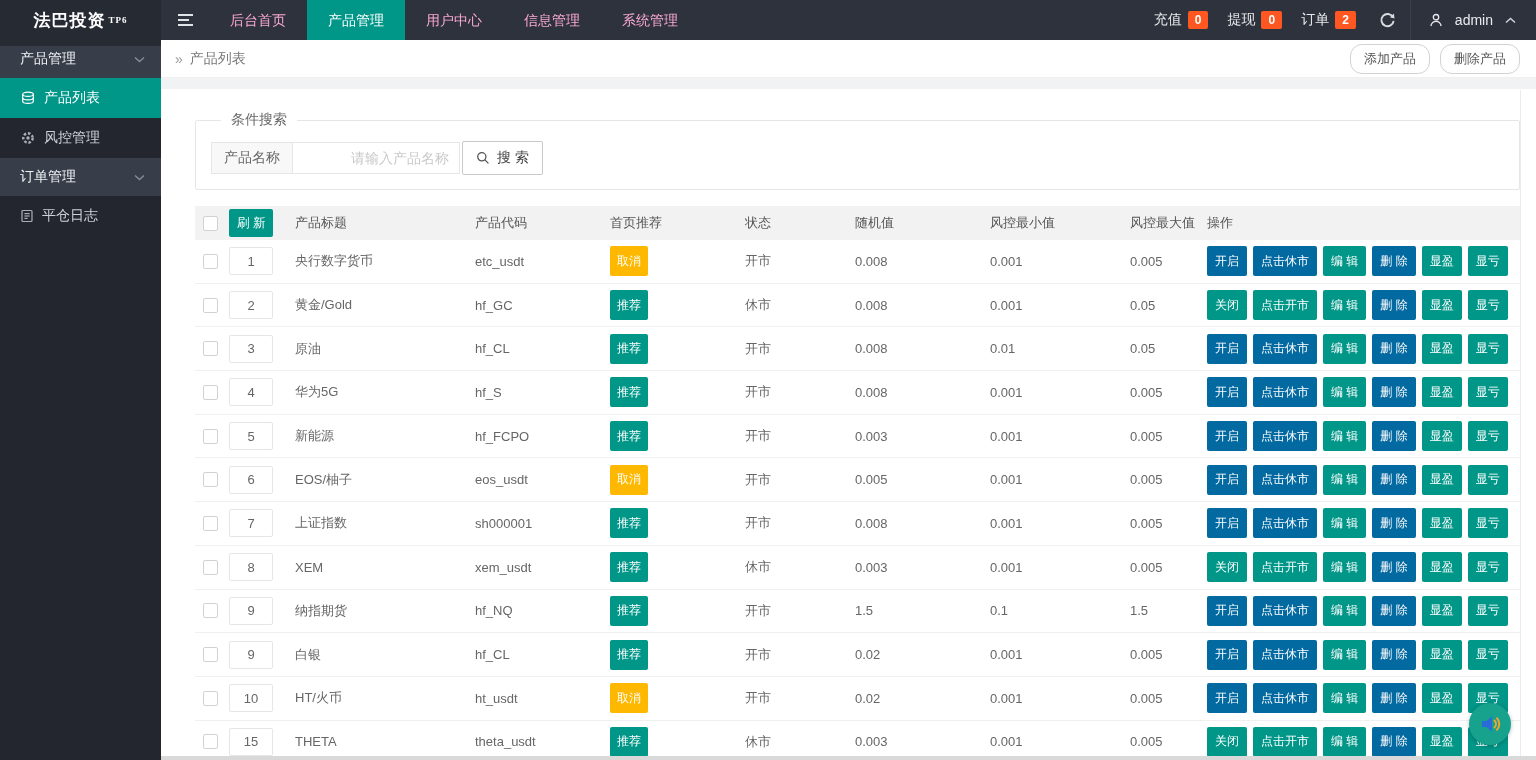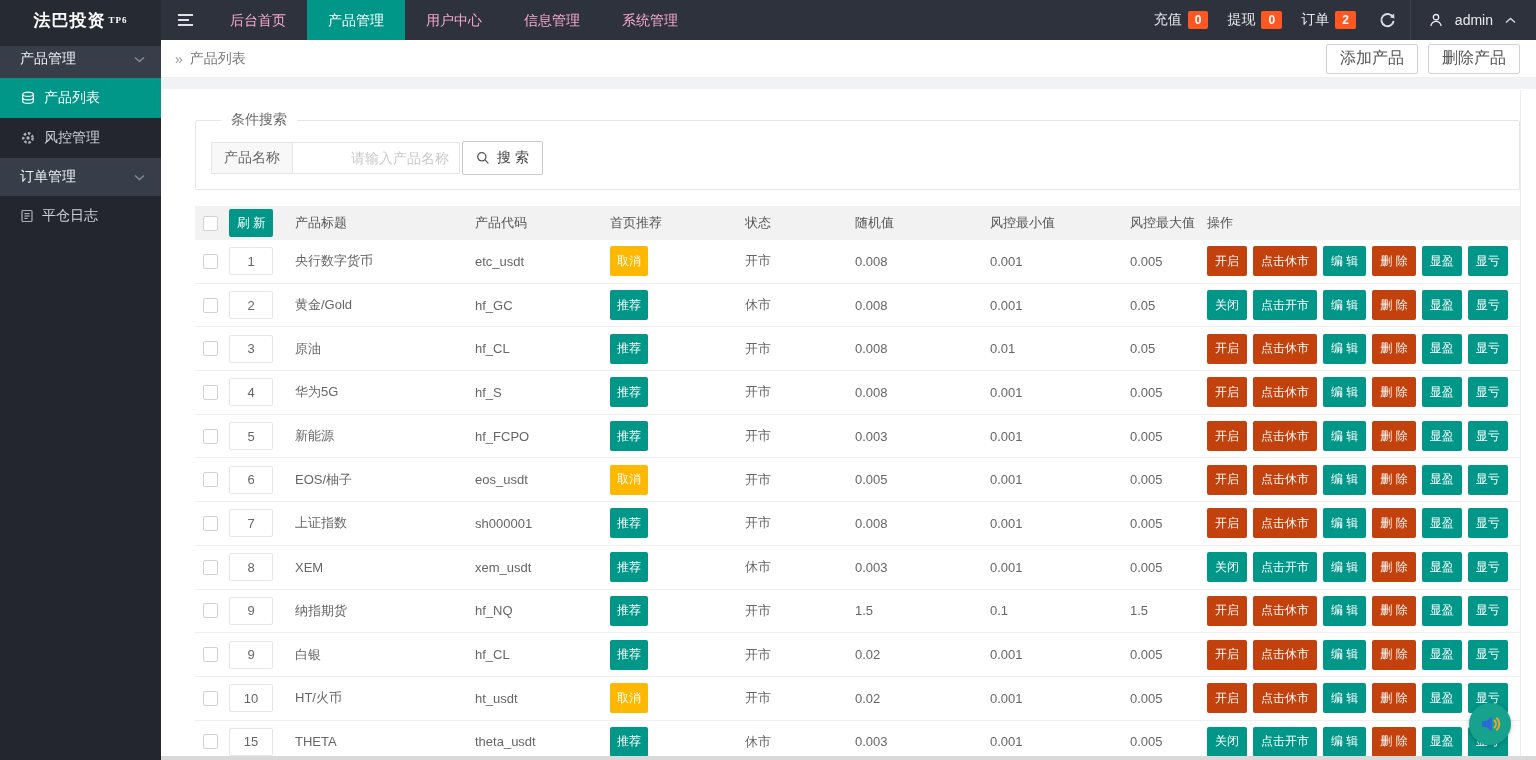--- a/index.html
+++ b/index.html
@@ -46,21 +46,21 @@
 
   
   .main { position:absolute; left:161px; top:40px; right:0; bottom:0; background:#fff; overflow:hidden; }
   .main::after { content:''; position:absolute; right:15px; top:50px; bottom:0; width:1px; background:#ececec; }
   .crumb-bar { height:38px; display:flex; align-items:center; padding:0 16px 0 14px;
     border-bottom:1px solid #f0f0f0; background:#fff; }
   .crumb { display:flex; align-items:center; gap:7px; font-size:14px; color:#777; }
   .crumb-arrow { color:#9a9a9a; font-size:14px; }
   .crumb-actions { margin-left:auto; display:flex; gap:10px; }
   .tool-btn { height:30px; padding:0 13px; background:#fff; border:1px solid #d2d2d2;
-    border-radius:2px; font-size:16px; color:#555; cursor:pointer;
+    border-radius:12px; font-size:13px; color:#555; cursor:pointer;
     font-family:"Liberation Sans","DejaVu Sans",sans-serif; }
   .gray-gap { height:11px; background:#f1f2f4; }
   .card { padding:22px 16px 0 34px; }
 
   fieldset.search-field { border:1px solid #e6e6e6; border-radius:2px; padding:8px 15px 14px; }
   fieldset.search-field legend { margin-left:10px; padding:0 10px; font-size:14px; color:#666; }
   .search-row { display:flex; align-items:center; margin-top:4px; }
   .addon { height:32px; display:flex; align-items:center; padding:0 12px; background:#f8f8f8;
     border:1px solid #e6e6e6; font-size:14px; color:#666; }
   .search-input { width:168px; height:32px; border:1px solid #e6e6e6; margin-left:-1px;
@@ -89,21 +89,21 @@
     font-family:"Liberation Sans","DejaVu Sans",sans-serif; }
   .sort-input { width:44px; height:28px; border:1px solid #e6e6e6; border-radius:2px;
     text-align:center; font-size:13px; color:#666; outline:none;
     font-family:"Liberation Sans","DejaVu Sans",sans-serif; }
   .rbadge { min-width:38px; height:30px; display:inline-flex; align-items:center;
     justify-content:center; padding:0 4px; border-radius:2px; color:#fff; font-size:12px; cursor:pointer; }
   .badge-teal { background:#009688; } .badge-yellow { background:#FFB800; }
   .abtn { height:30px; display:inline-flex; align-items:center; justify-content:center;
     padding:0 8px; margin-right:6px; border-radius:2px; color:#fff; font-size:12px;
     white-space:nowrap; cursor:pointer; }
-  .btn-teal { background:#009688; } .btn-orange { background:#c2410c; }
+  .btn-teal { background:#009688; } .btn-orange { background:#0369a1; }
 
   .hscroll { position:absolute; left:0; right:0; bottom:0; height:4px; background:#d9d9d9; z-index:8; }
 
   .fab { position:absolute; left:1469px; top:703px; width:42px; height:42px; border-radius:50%;
     background:#16a28d; display:flex; align-items:center; justify-content:center;
     z-index:9; cursor:pointer; box-shadow:0 1px 4px rgba(0,0,0,.25); }
 </style>
 </head>
 <body>
 

